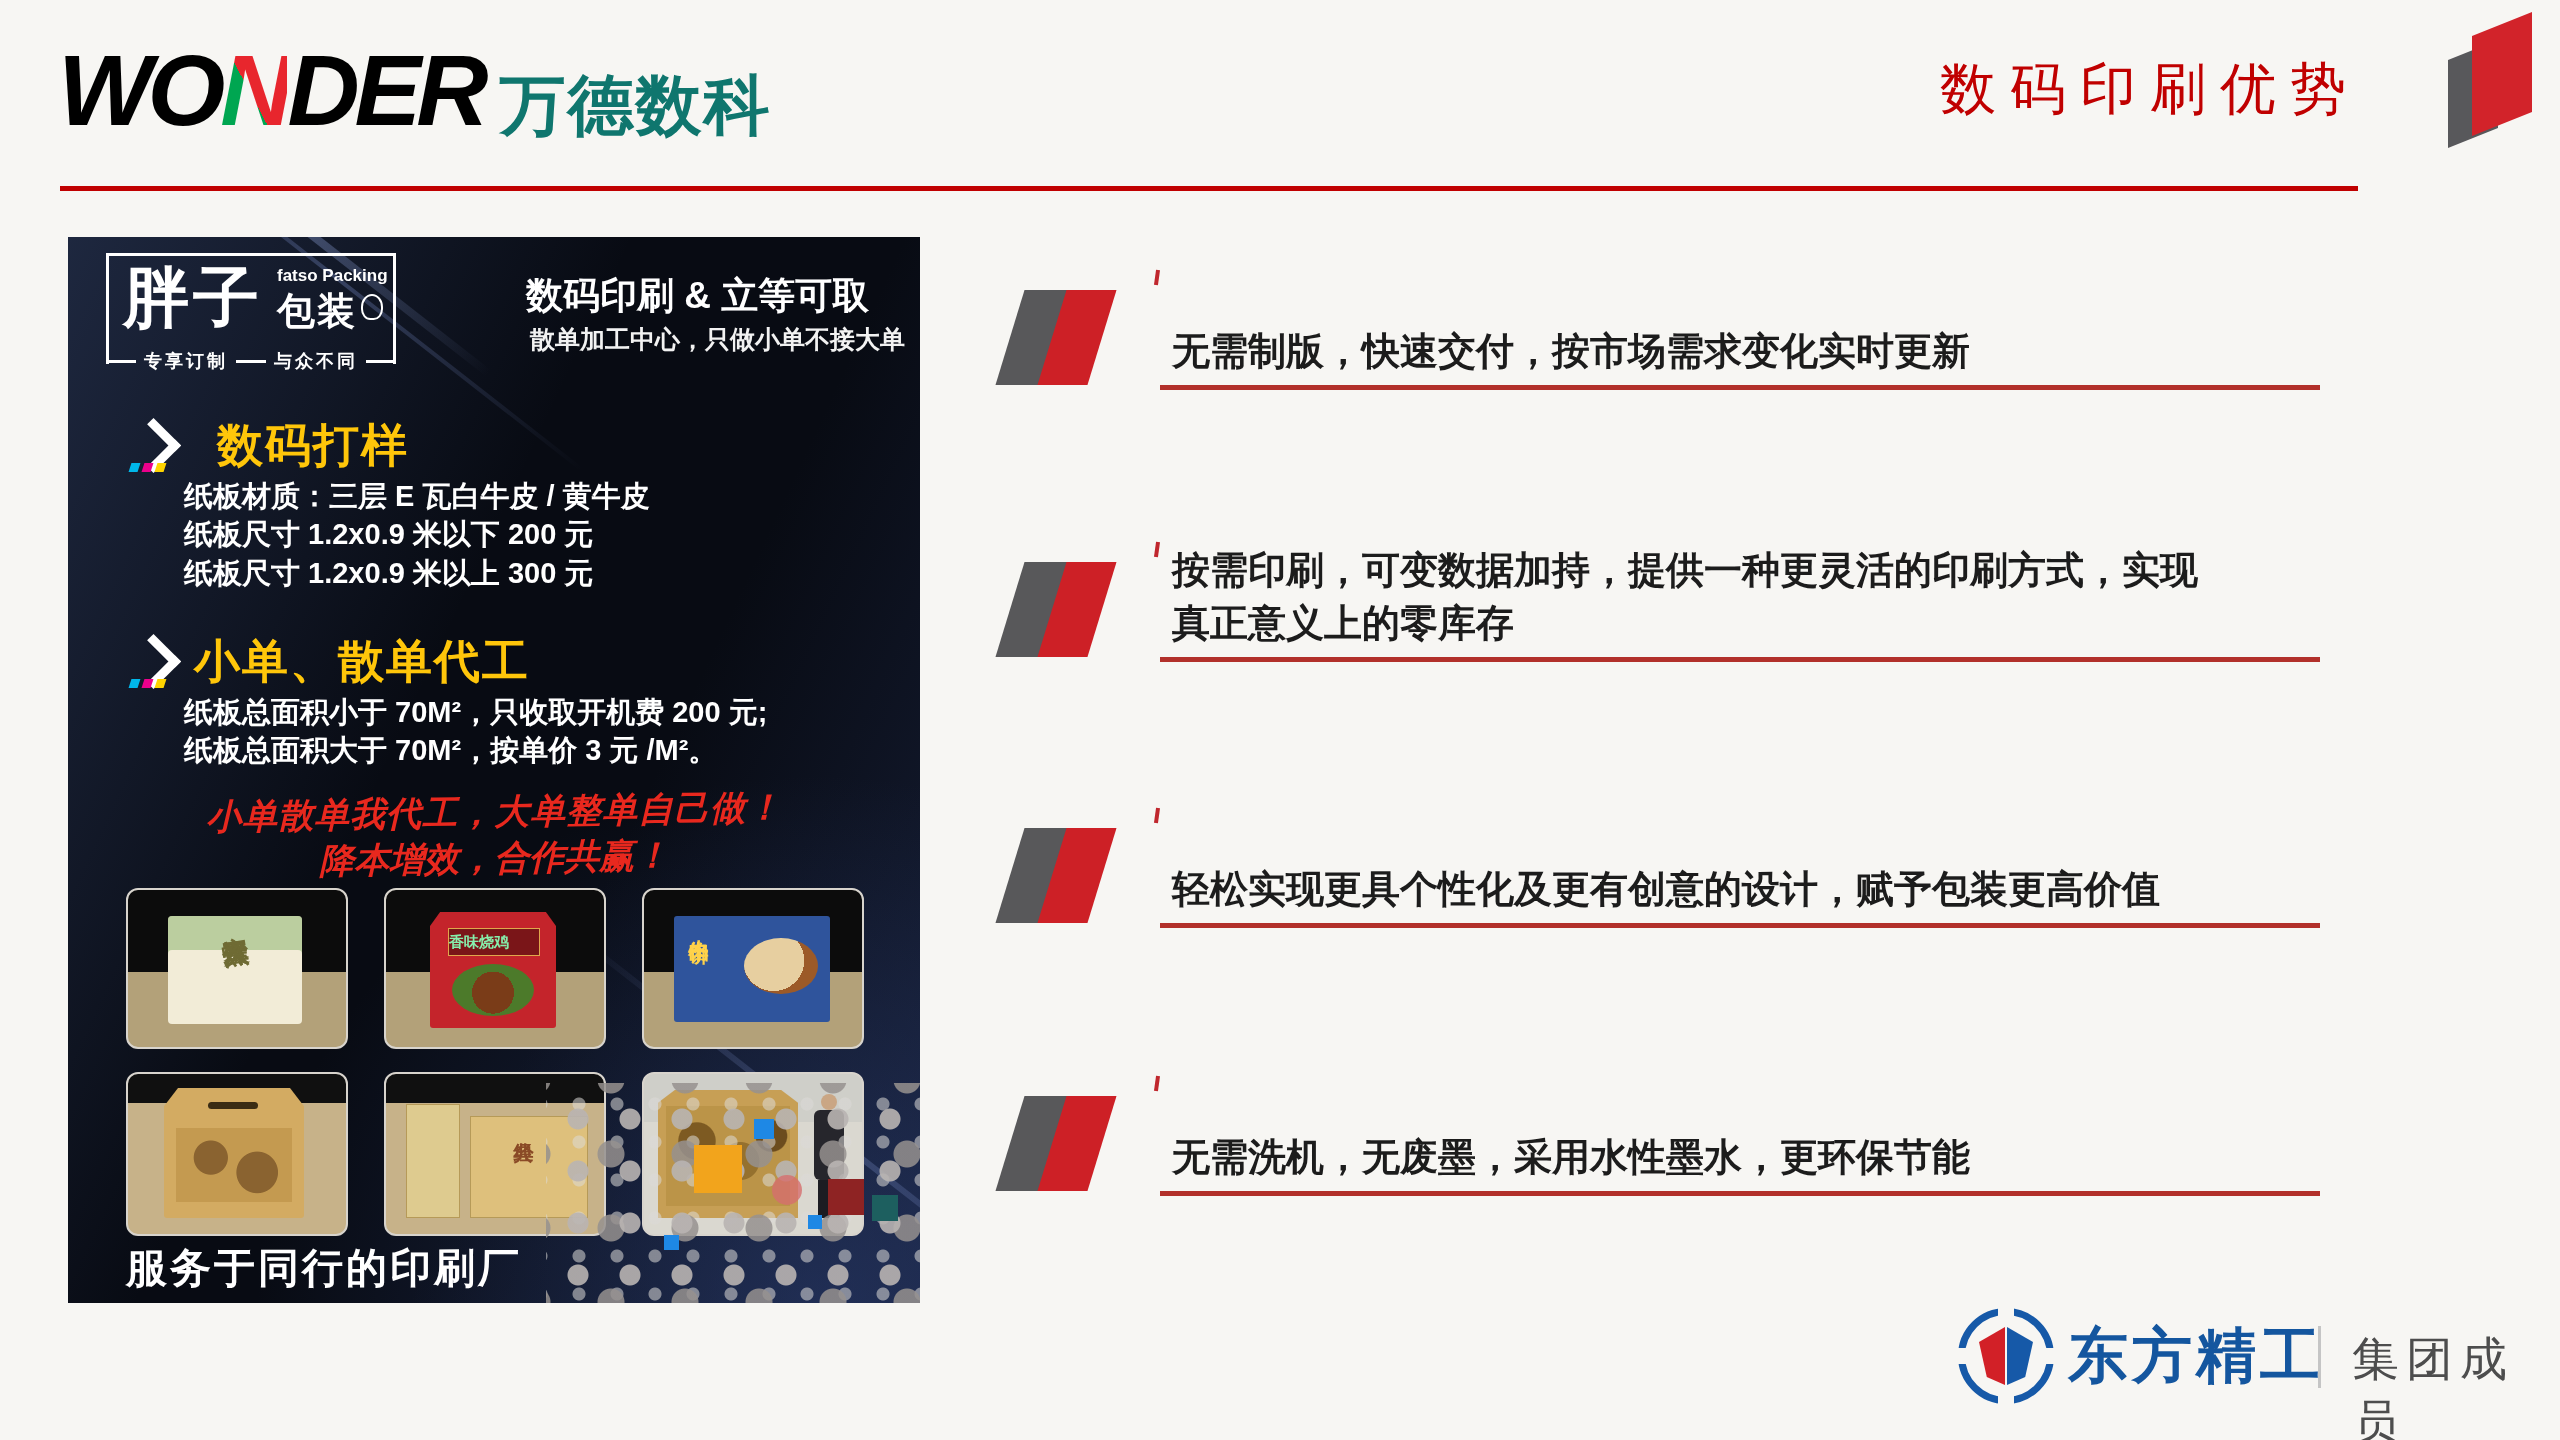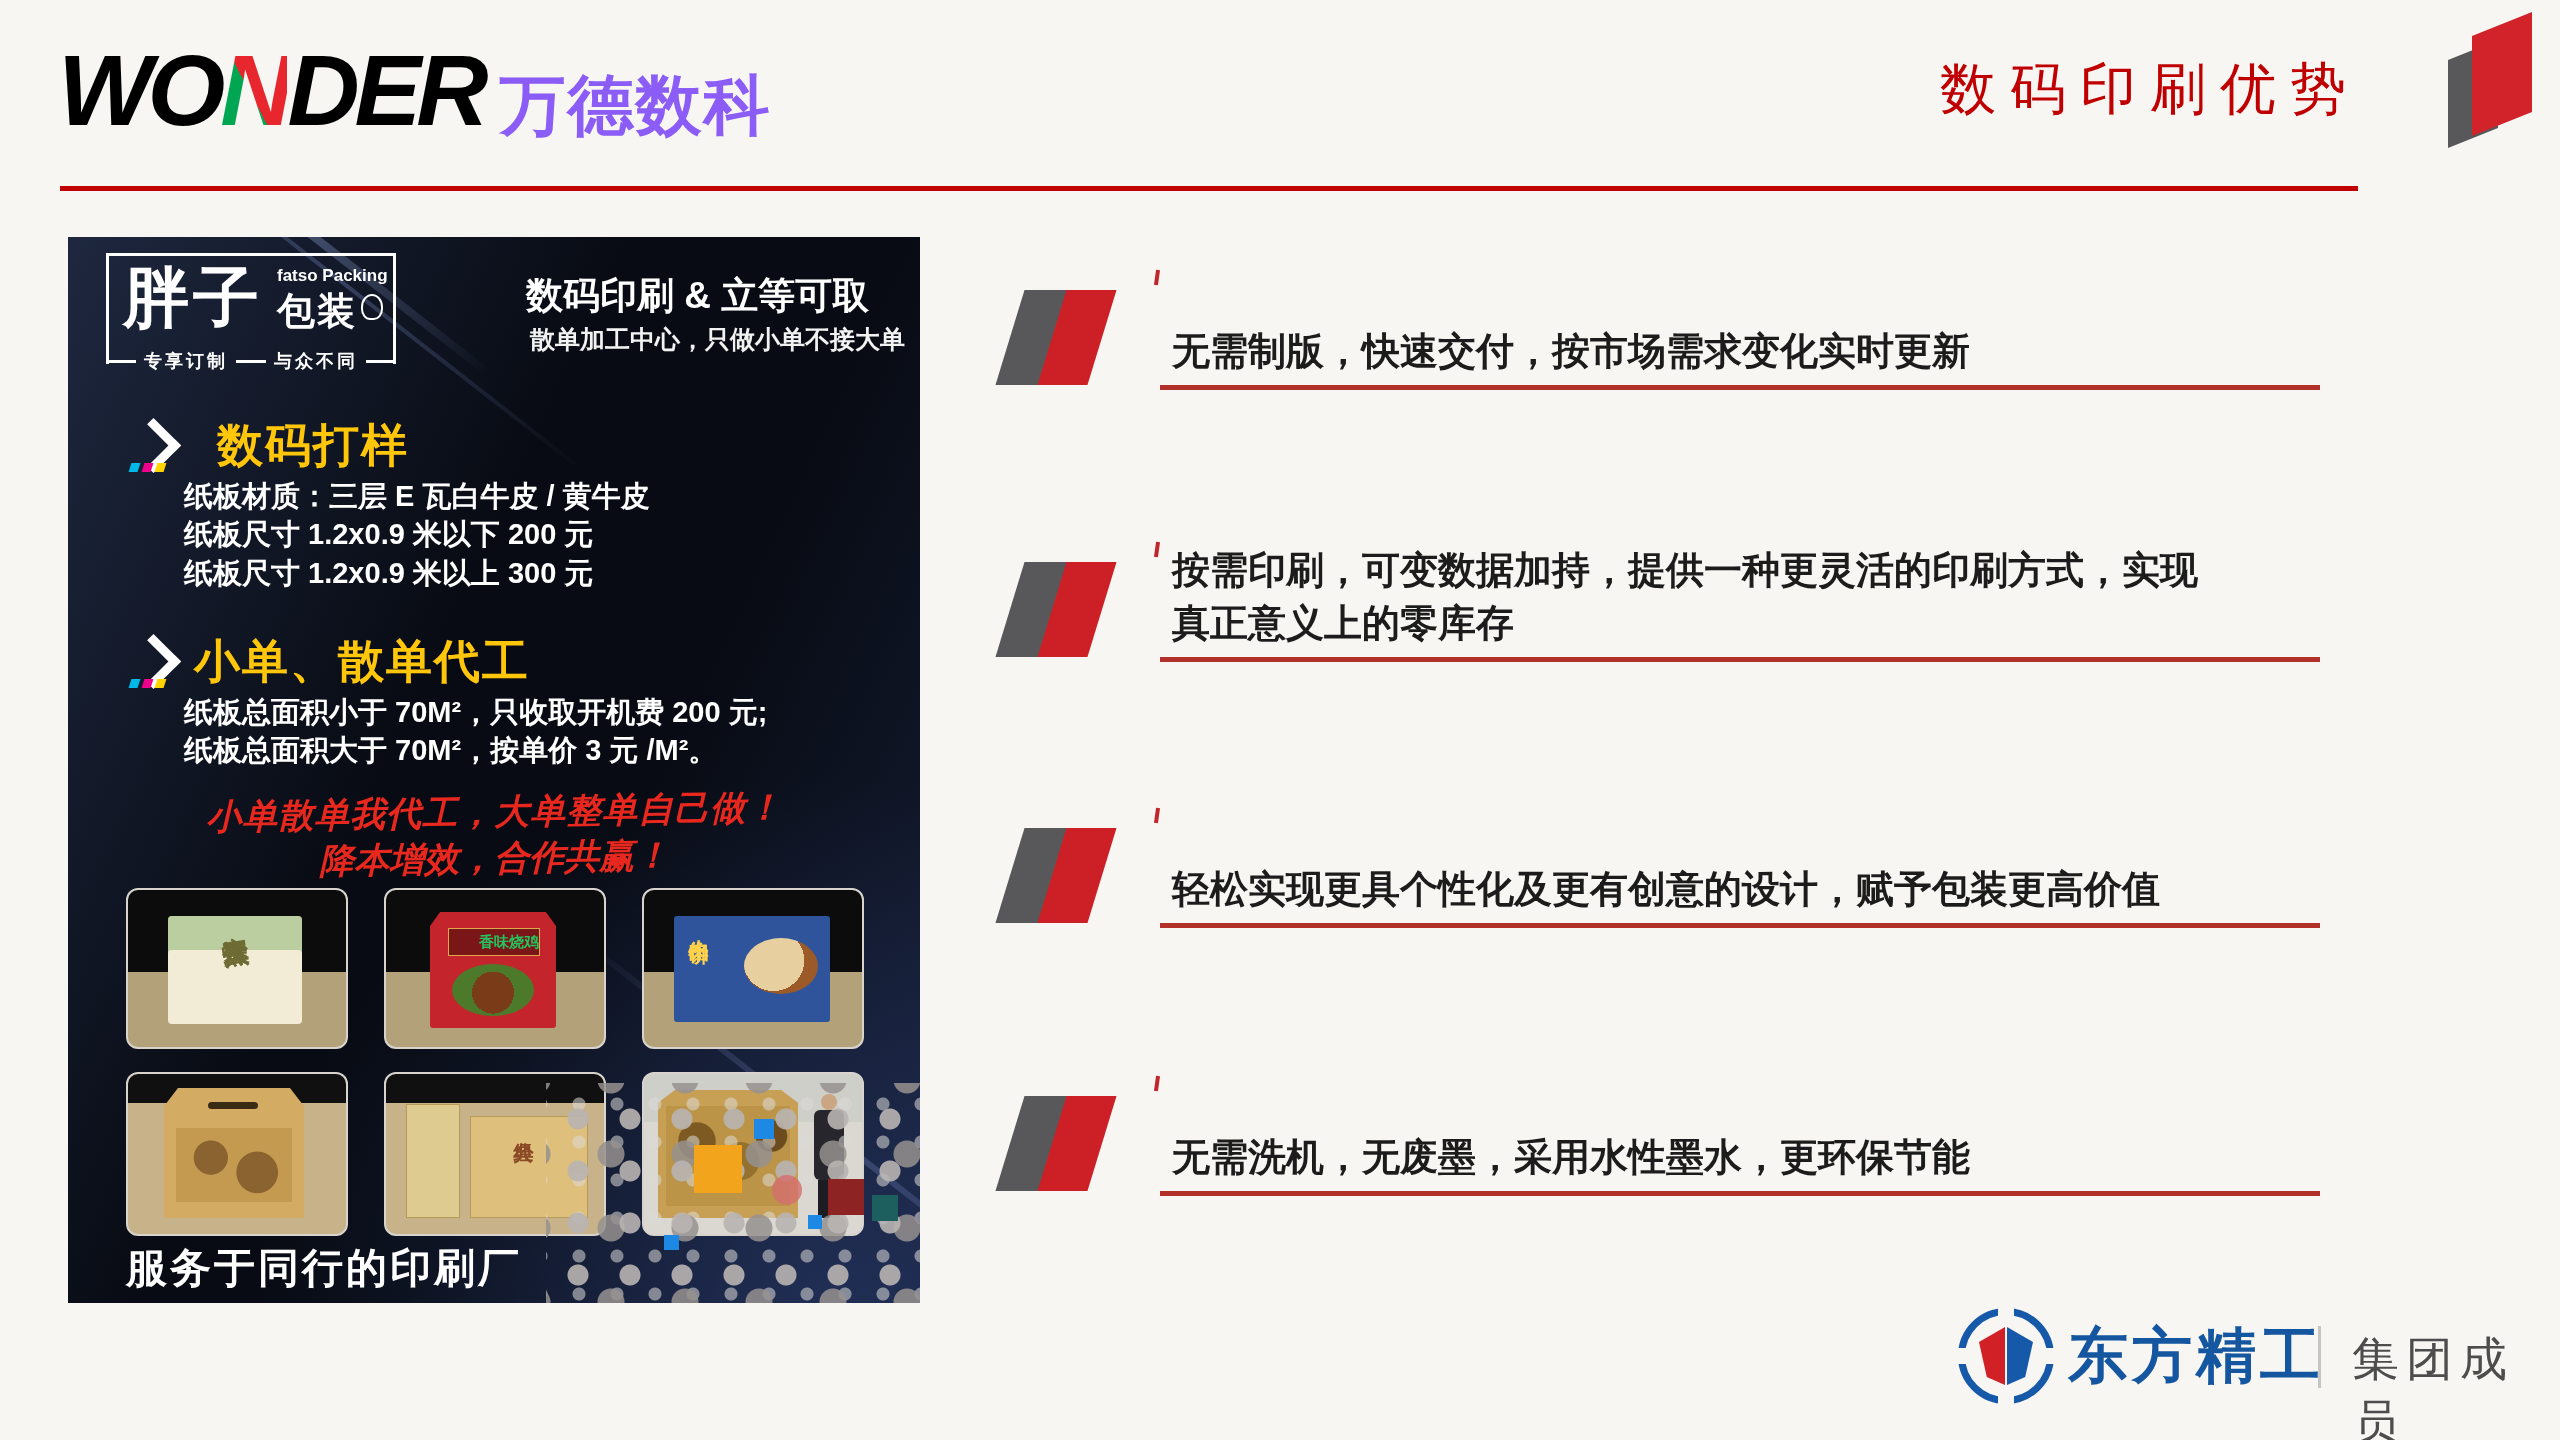--- a/index.html
+++ b/index.html
@@ -9,21 +9,21 @@
   
   .brand-logo{position:absolute;left:58px;top:40px;display:flex;align-items:flex-end;}
   .wonder-en{font-style:italic;font-weight:bold;font-size:100px;line-height:1;letter-spacing:-5px;color:#29252
 
 6;}
   .wonder-n{color:#e8262d;}
   @supports (-webkit-background-clip:text){
     .wonder-n{background:linear-gradient(62deg,#00a651 46%,#e8262d 46%);
       -webkit-background-clip:text;background-clip:text;-webkit-text-fill-color:transparent;}
   }
-  .wonder-cn{font-weight:bold;font-size:66px;line-height:1.05;color:#8b5cf6;margin-left:16px;letter-spacing:2px;}
+  .wonder-cn{font-weight:bold;font-size:66px;line-height:1.05;color:#0f766e;margin-left:16px;letter-spacing:2px;}
   .page-title{position:absolute;right:200px;top:52px;margin:0;font-size:56px;font-weight:normal;
               color:#c00000;letter-spacing:14px;}
   .header-rule{position:absolute;left:60px;top:186px;width:2298px;height:5px;background:#c00000;}
   .corner-mark{position:absolute;left:2440px;top:12px;width:110px;height:140px;}
   .corner-gray{position:absolute;left:8px;top:38px;width:50px;height:88px;background:#58585b;transform:skewY(-22deg);}
   .corner-red{position:absolute;left:32px;top:12px;width:60px;height:100px;background:#d2232a;transform:skewY(-22deg);}
 
   
   .poster{position:absolute;left:68px;top:237px;width:852px;height:1066px;color:#fff;overflow:hidden;
     background:
@@ -82,21 +82,21 @@
   .tile.r2{top:835px;height:160px;background:linear-gradient(#101010 0 18%,#c7b289 18% 100%);}
   .tile.c1{left:58px;} .tile.c2{left:316px;} .tile.c3{left:574px;}
   .tile .box{position:absolute;}
   .honey-box{left:40px;top:26px;width:134px;height:108px;background:#f2ecd7;border-radius:4px;
     box-shadow:inset 0 34px 0 rgba(120,170,90,.45);}
   .honey-text{position:absolute;left:46px;top:6px;writing-mode:vertical-rl;transform:rotate(-9deg);
     font-size:26px;font-weight:bold;color:#6f6b34;letter-spacing:-2px;}
   .chicken-box{left:44px;top:22px;width:126px;height:116px;background:#c4242b;border-radius:3px;
     clip-path:polygon(0 12%,8% 0,92% 0,100% 12%,100% 100%,0 100%);}
   .chicken-banner{position:absolute;left:18px;top:16px;width:90px;height:26px;background:#7a1518;
-    border:1px solid #e0a84c;color:#22c55e;font-size:15px;font-weight:bold;text-align:right;line-height:26px;}
+    border:1px solid #e0a84c;color:#86efac;font-size:15px;font-weight:bold;text-align:left;line-height:26px;}
   .chicken-food{position:absolute;left:22px;top:52px;width:82px;height:52px;border-radius:50%;
     background:radial-gradient(circle at 50% 55%,#7a3c18 0 42%,#4c7a2a 42% 100%);}
   .beef-box{left:30px;top:26px;width:156px;height:106px;background:#2f549c;border-radius:3px;}
   .beef-text{position:absolute;left:12px;top:8px;writing-mode:vertical-rl;font-size:20px;font-weight:bold;
     color:#ffd24a;letter-spacing:1px;}
   .beef-food{position:absolute;right:12px;top:22px;width:74px;height:56px;border-radius:50%;
     background:radial-gradient(circle at 40% 40%,#e7cfa0 0 55%,#9c5a28 55% 100%);}
   .kraft1{left:36px;top:14px;width:140px;height:130px;background:#d3ab62;border-radius:3px;
     clip-path:polygon(0 14%,10% 0,90% 0,100% 14%,100% 100%,0 100%);}
   .kraft1-slot{position:absolute;left:44px;top:14px;width:50px;height:7px;border-radius:4px;background:#3a2c14;}

